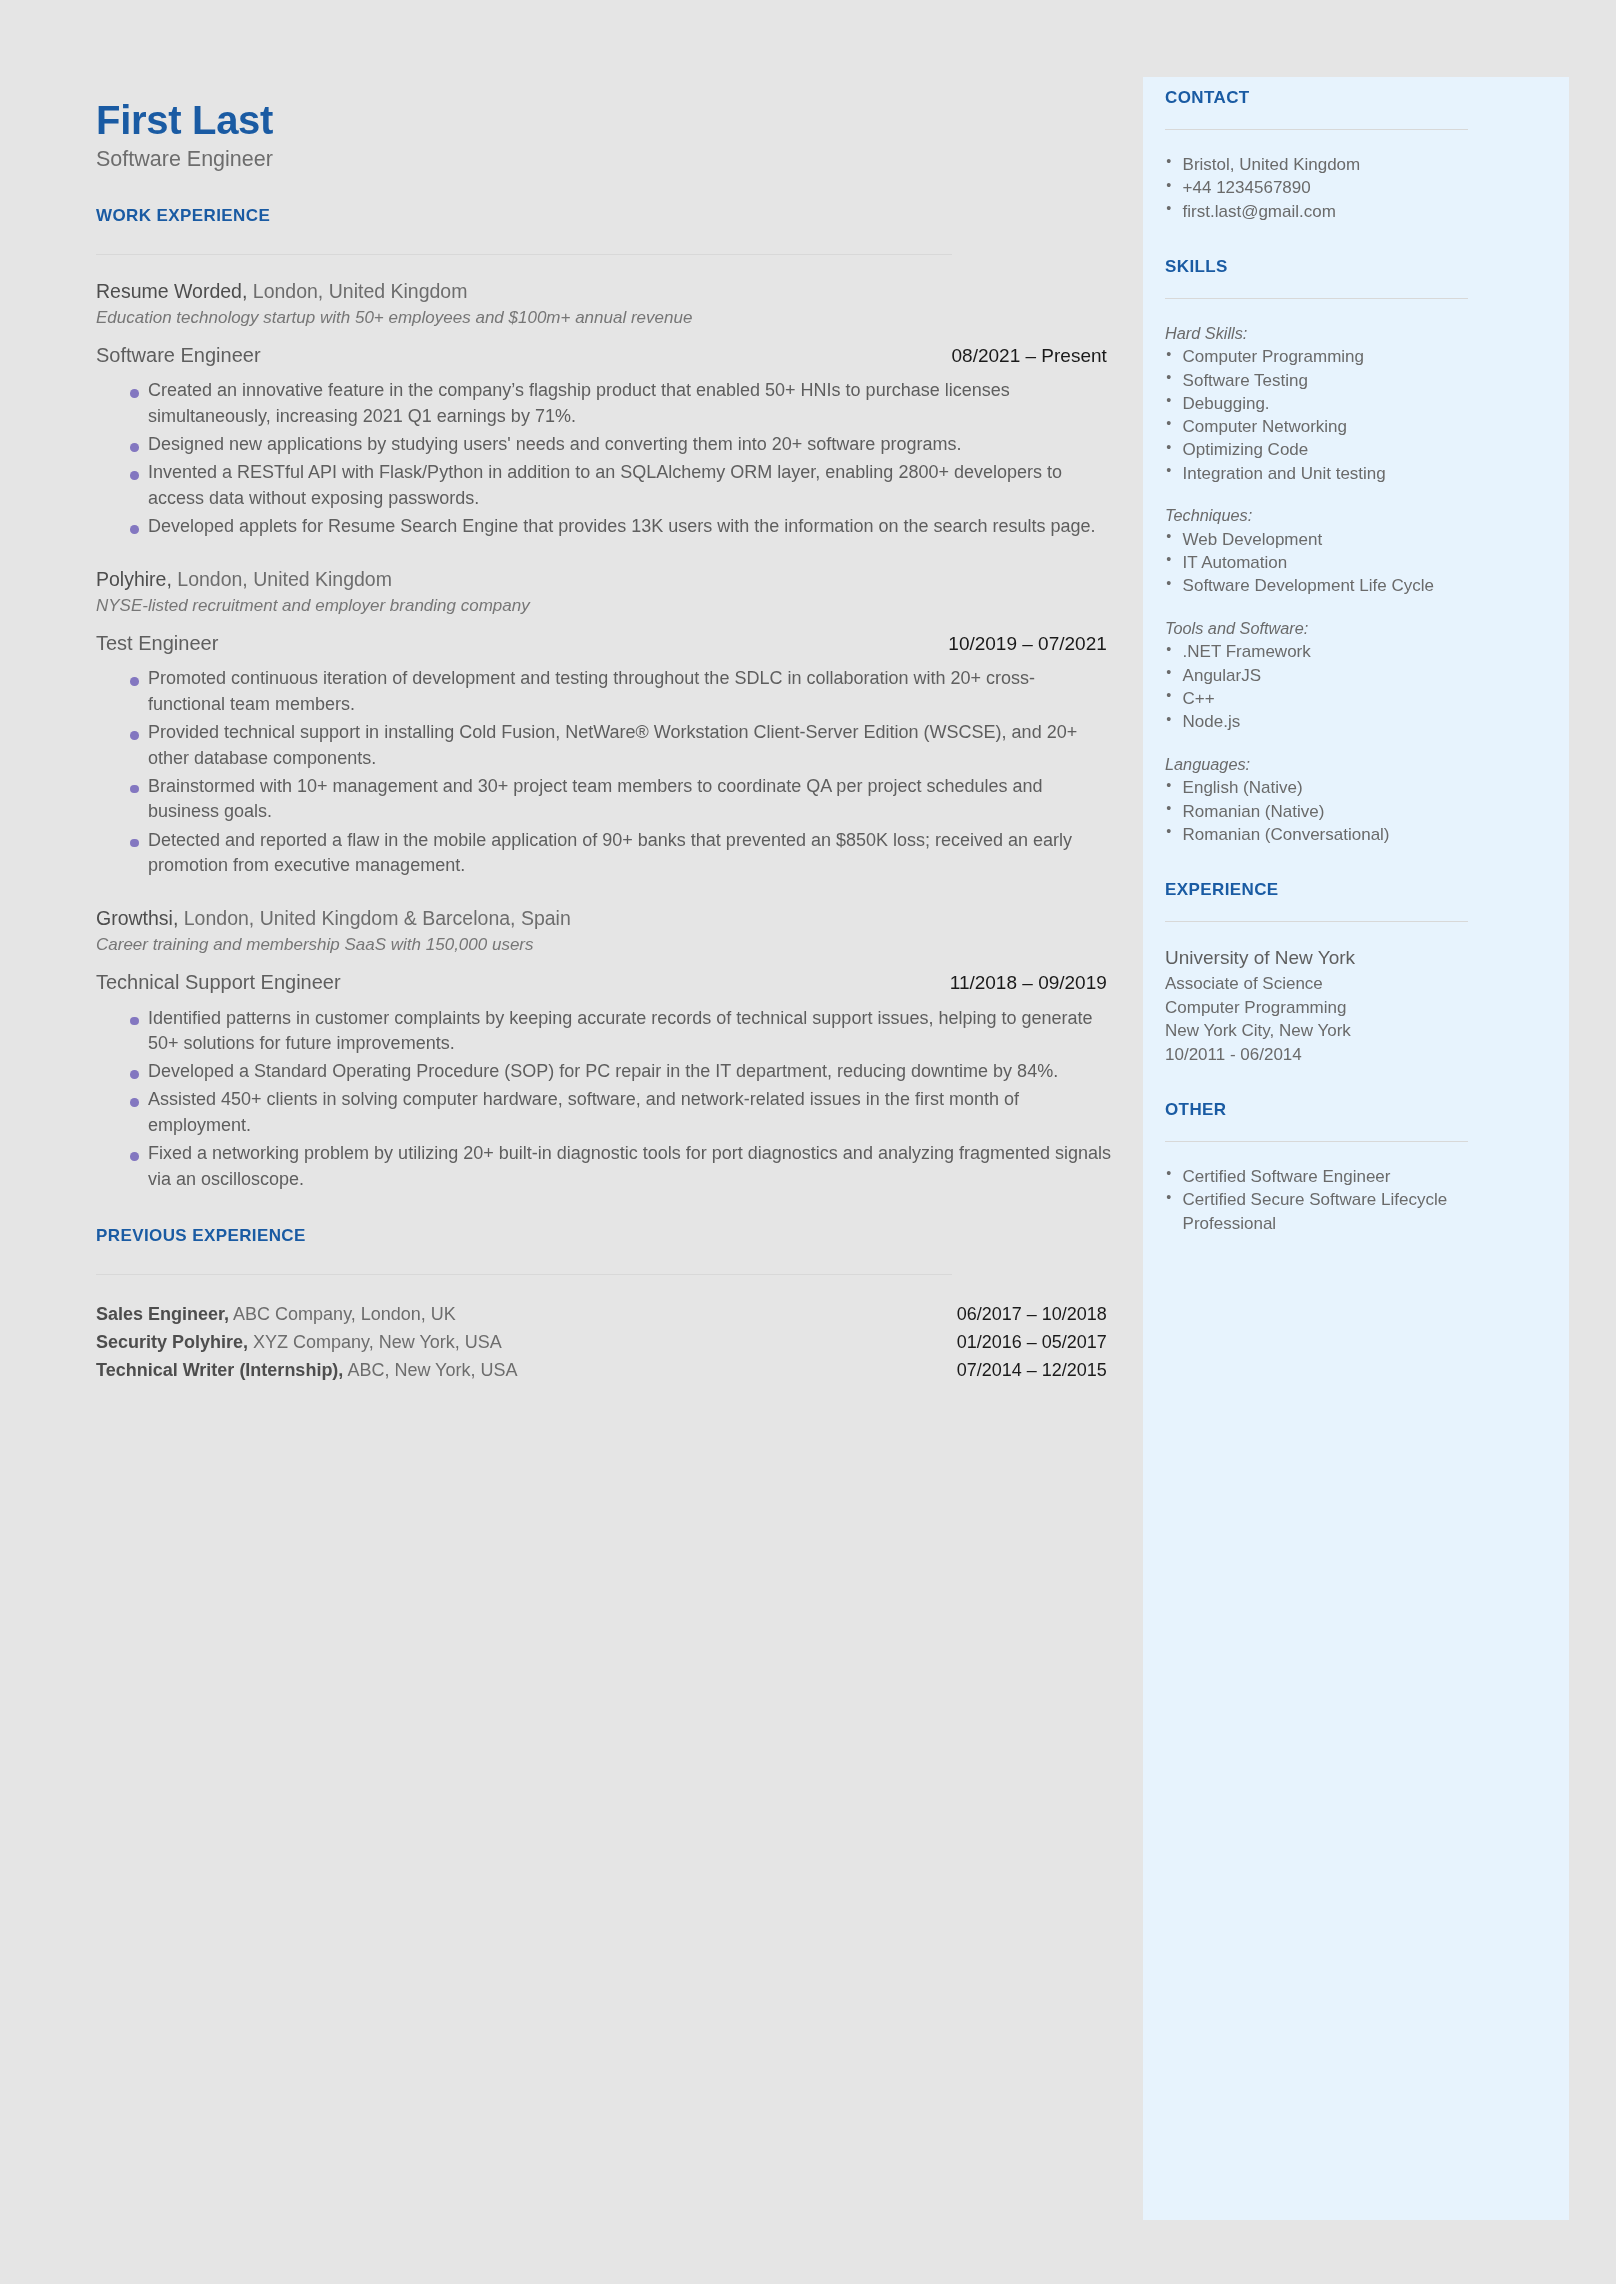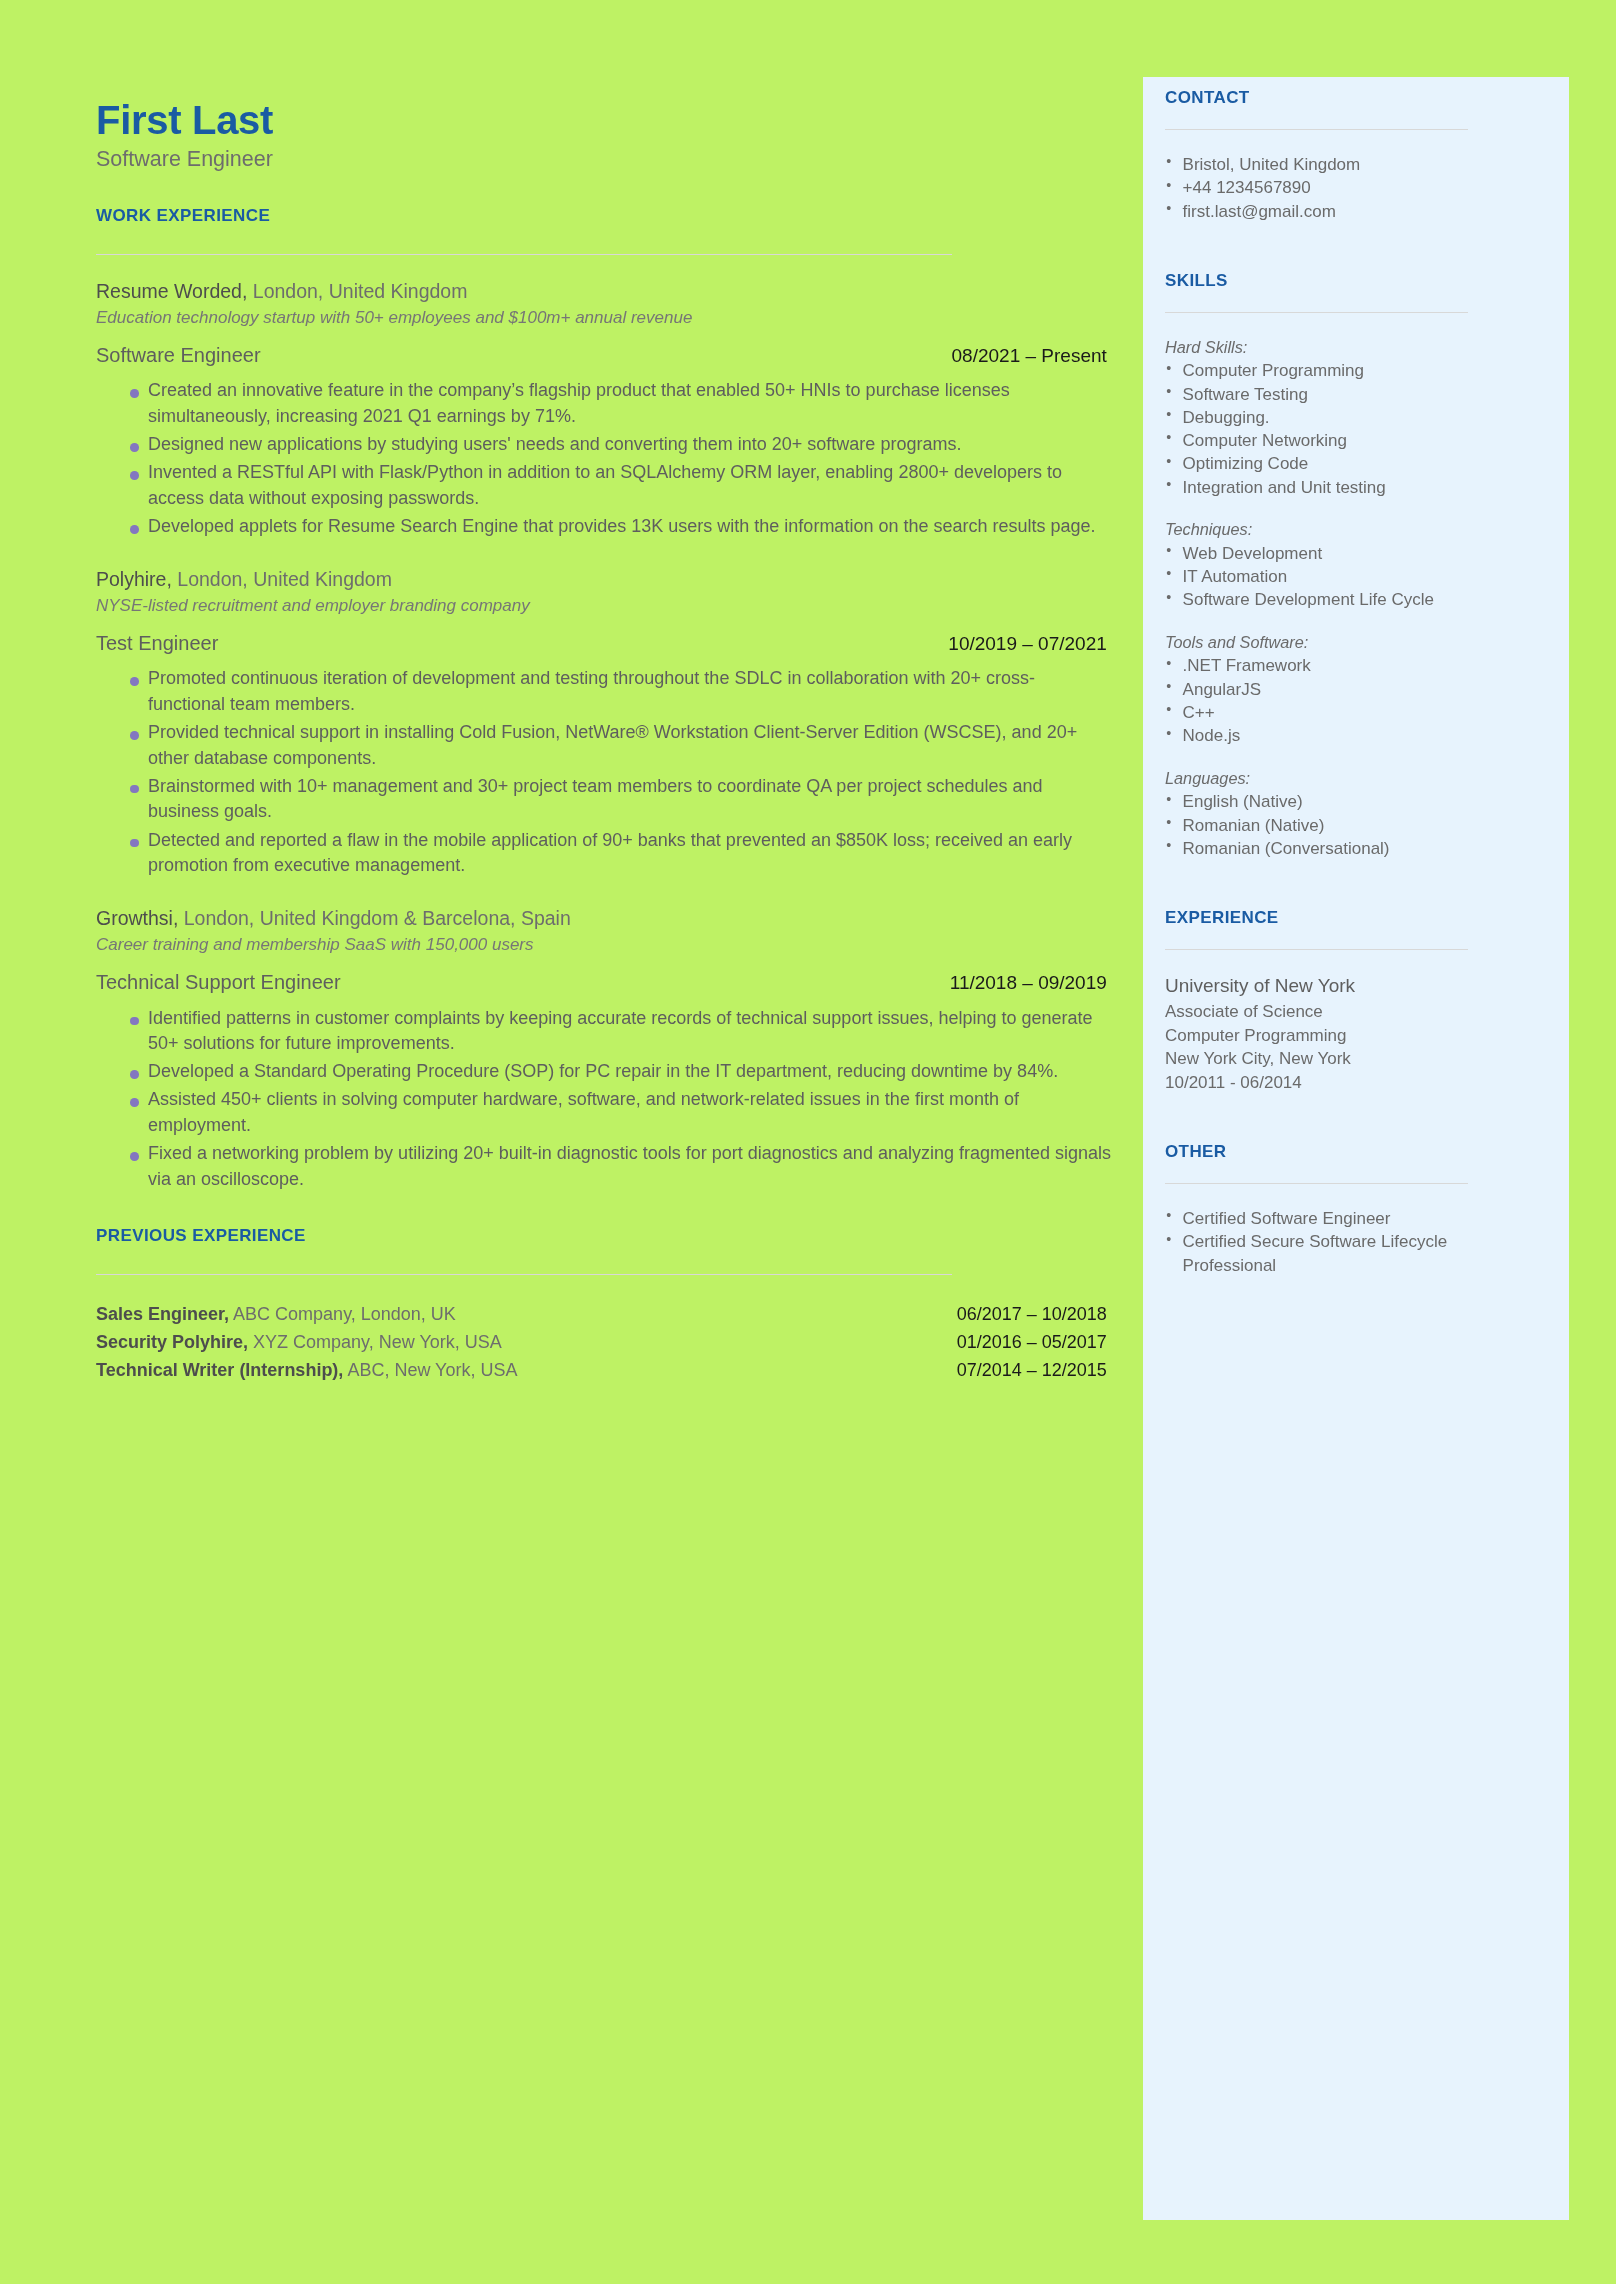--- a/index.html
+++ b/index.html
@@ -12,21 +12,21 @@
     height: 2284px;
     font-family: "Liberation Sans", sans-serif;
     position: relative;
     overflow: hidden;
   }
 
   
   .page {
     position: absolute;
     inset: 0;
-    background: #bef264;
+    background: #e5e5e5;
   }
 
   .sidebar-bg {
     position: absolute;
     left: 1143px;
     top: 77px;
     width: 426px;
     height: 2143px;
     background: #e7f3fd;
   }
@@ -146,21 +146,21 @@
     align-items: baseline;
     justify-content: space-between;
     font-size: 18px;
     color: #6d6d6d;
     line-height: 1.55;
   }
   .prev-row b { color: #4d4d4d; font-weight: bold; }
   .prev-date { color: #1a1a1a; white-space: nowrap; padding-right: 5.2px; }
 
   
-  .side-block { margin-top: 48px; }
+  .side-block { margin-top: 34px; }
   .side-block:first-child { margin-top: 0; }
   .side-body { margin-top: 23.4px; }
 
   .sl-group { margin-bottom: 19.5px; }
   .sl-group:last-child { margin-bottom: 0; }
   .sl-label {
     font-size: 16.3px;
     font-style: italic;
     color: #6a6a6a;
     line-height: 1.35;

